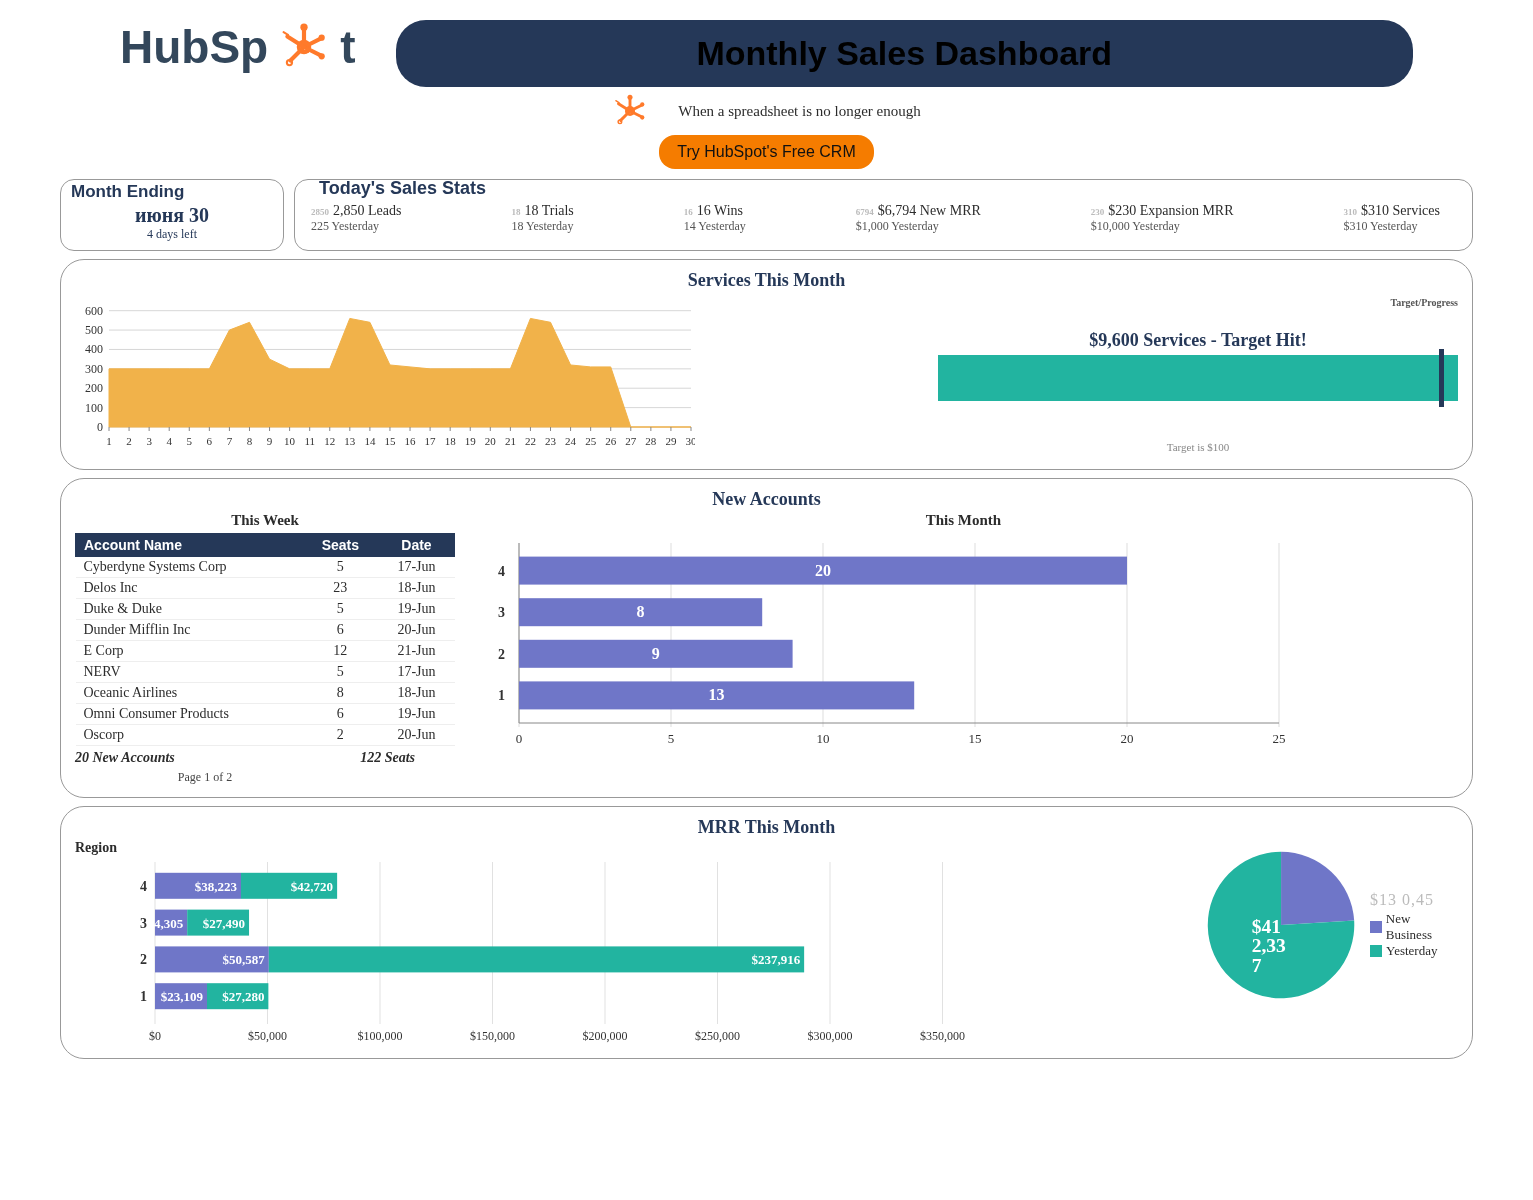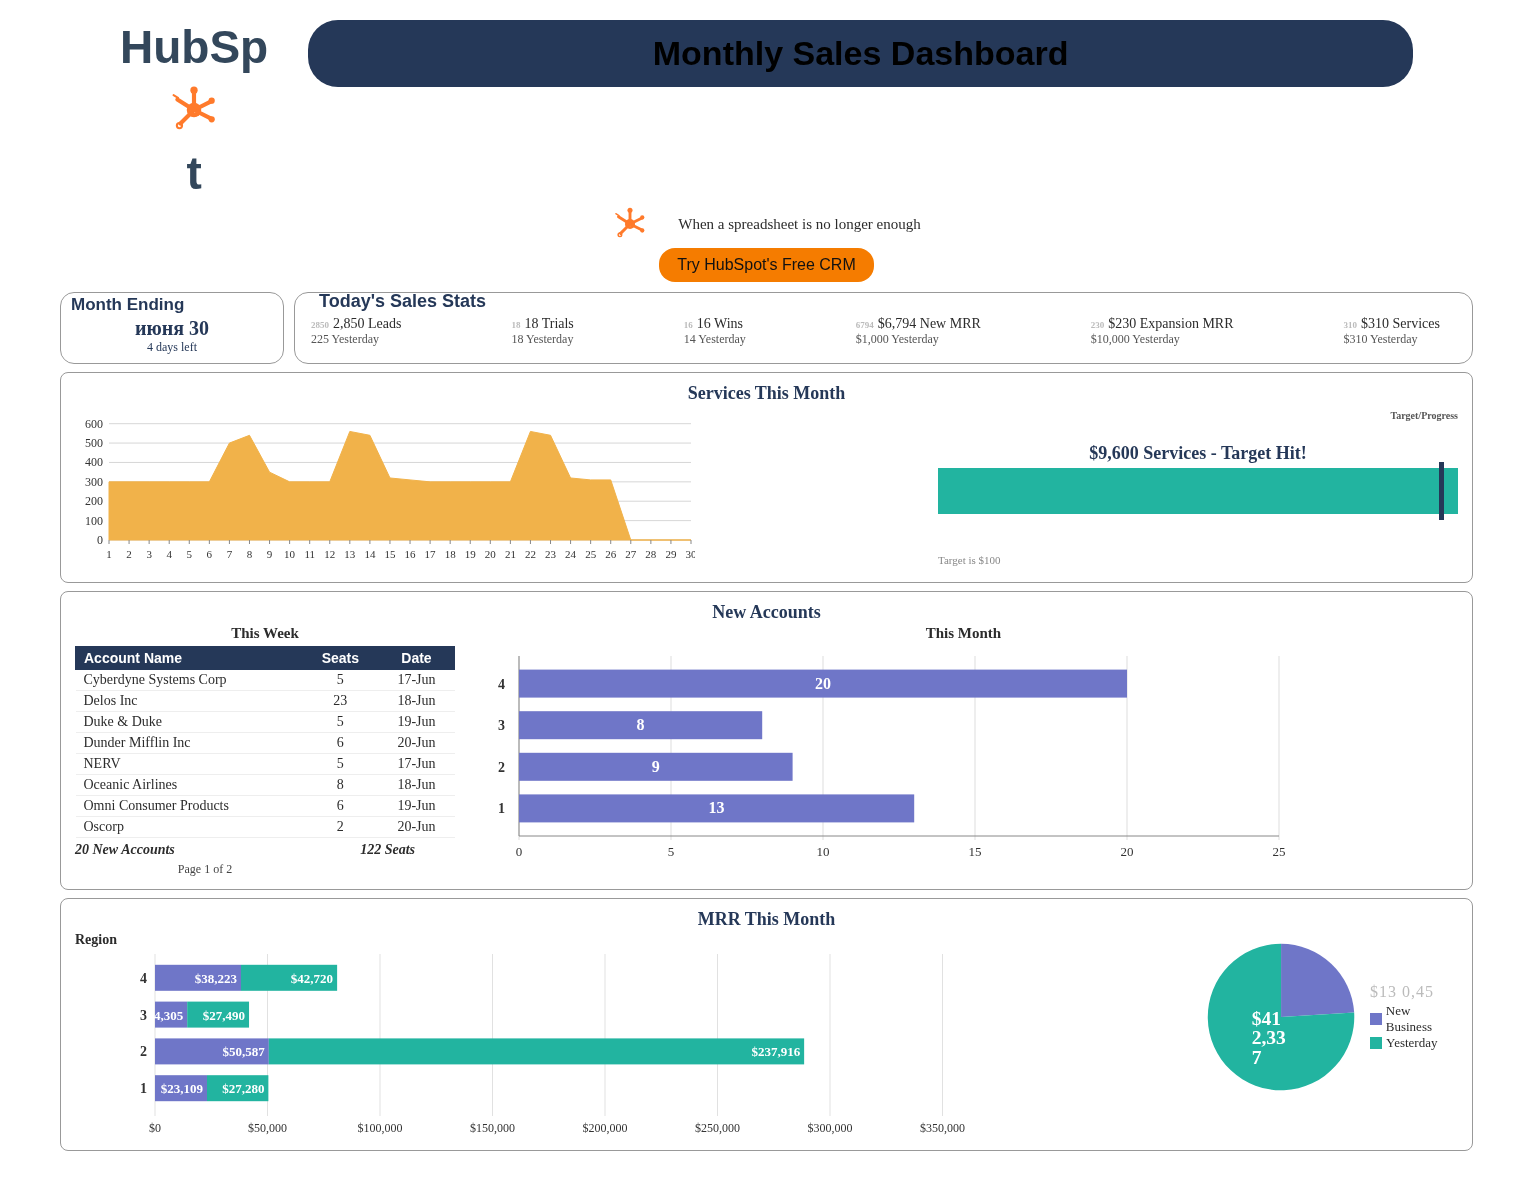--- a/index.html
+++ b/index.html
@@ -13,31 +13,31 @@
     --ink:#2c2c2c;
     --ink2:#555;
     font-family: "Times New Roman", Times, serif;
   }
   html,body{margin:0;padding:0;background:#fff;color:var(--ink);}
   body{width:1533px;}
   .wrap{padding:10px 60px 30px 60px;}
 
   
   .hdr{display:flex;align-items:flex-start;gap:40px;margin:10px 0 6px 0;}
-  .logo{display:flex;align-items:center;gap:10px;font-family:"Arial Black",Arial,sans-serif;font-size:46px;font-weight:900;color:#33475b;margin-left:60px;flex-direction:column;}
+  .logo{display:flex;align-items:center;gap:10px;font-family:"Arial Black",Arial,sans-serif;font-size:46px;font-weight:900;color:#33475b;margin-left:60px;}
   .sprocket{width:52px;height:52px;}
   .sprocket-sm{width:36px;height:36px;}
   .title-pill{flex:1;background:var(--navy);color:#000;font-family:Arial,sans-serif;font-size:34px;font-weight:700;text-align:center;border-radius:30px;padding:14px 10px;margin-right:60px;}
 
   .cta-row{display:flex;flex-direction:column;align-items:center;margin:0 auto 10px auto;}
   .cta-line{display:flex;align-items:center;gap:30px;font-family:"Times New Roman",serif;font-size:15px;}
   .cta-btn{background:var(--orange2);color:#111;font-family:Arial,sans-serif;font-size:16px;border:none;border-radius:16px;padding:8px 18px;margin-top:6px;cursor:pointer;}
 
   
-  .card{border:1px solid var(--border);border-radius:8px;padding:8px 14px 12px 14px;margin-top:8px;position:relative;}
+  .card{border:1px solid var(--border);border-radius:24px;padding:8px 14px 12px 14px;margin-top:8px;position:relative;}
 
   
   .toprow{display:flex;gap:10px;margin-top:4px;}
   .month-card{border:1px solid var(--border);border-radius:14px;padding:2px 16px 8px 16px;width:190px;}
   .month-label{font-family:Arial,sans-serif;font-weight:700;font-size:17px;color:var(--navy);margin:0 0 2px -6px;}
   .month-val{text-align:center;color:var(--navy);font-weight:700;font-size:20px;}
   .month-sub{text-align:center;font-size:12px;color:var(--navy);}
 
   .stats-card{flex:1;border:1px solid var(--border);border-radius:14px;padding:0 32px 8px 16px;}
   .stats-title{font-family:Arial,sans-serif;font-weight:700;color:var(--navy);font-size:18px;margin:0 0 -6px 8px;position:relative;top:-2px;}
@@ -48,21 +48,21 @@
 
   
   .svc-title{text-align:center;font-weight:700;color:var(--navy);font-size:18px;margin:2px 0 6px 0;}
   .svc-split{display:flex;gap:10px;}
   .svc-chart{flex:1;position:relative;}
   .svc-right{width:520px;display:flex;flex-direction:column;}
   .tp-label{text-align:right;font-size:10px;color:var(--ink2);font-weight:700;}
   .progress-cap{text-align:center;font-weight:700;color:var(--navy);font-size:18px;margin:22px 0 4px 0;}
   .progress-bar{height:46px;background:var(--teal);position:relative;}
   .progress-mark{position:absolute;right:14px;top:-6px;width:5px;height:58px;background:var(--navy);}
-  .progress-foot{text-align:left;font-size:11px;color:#888;margin-top:40px;}
+  .progress-foot{text-align:center;font-size:11px;color:#888;margin-top:40px;}
 
   svg{display:block;}
 
   
   .na-title{text-align:center;font-weight:700;color:var(--navy);font-size:18px;margin:2px 0 2px 0;}
   .na-split{display:flex;gap:14px;}
   .na-left{width:380px;}
   .na-right{flex:1;}
   .sub-title{text-align:center;font-weight:700;font-size:15px;margin-bottom:4px;}
   table.accts{width:100%;border-collapse:collapse;font-size:14px;}
@@ -289,20 +289,25 @@
                 <td>Duke &amp; Duke</td>
                 <td class="c">5</td>
                 <td class="c">19-Jun</td>
               </tr>
               <tr>
                 <td>Dunder Mifflin Inc</td>
                 <td class="c">6</td>
                 <td class="c">20-Jun</td>
               </tr>
               <tr>
+                <td>E Corp</td>
+                <td class="c">12</td>
+                <td class="c">21-Jun</td>
+              </tr>
+              <tr>
                 <td>NERV</td>
                 <td class="c">5</td>
                 <td class="c">17-Jun</td>
               </tr>
               <tr>
                 <td>Oceanic Airlines</td>
                 <td class="c">8</td>
                 <td class="c">18-Jun</td>
               </tr>
               <tr>

